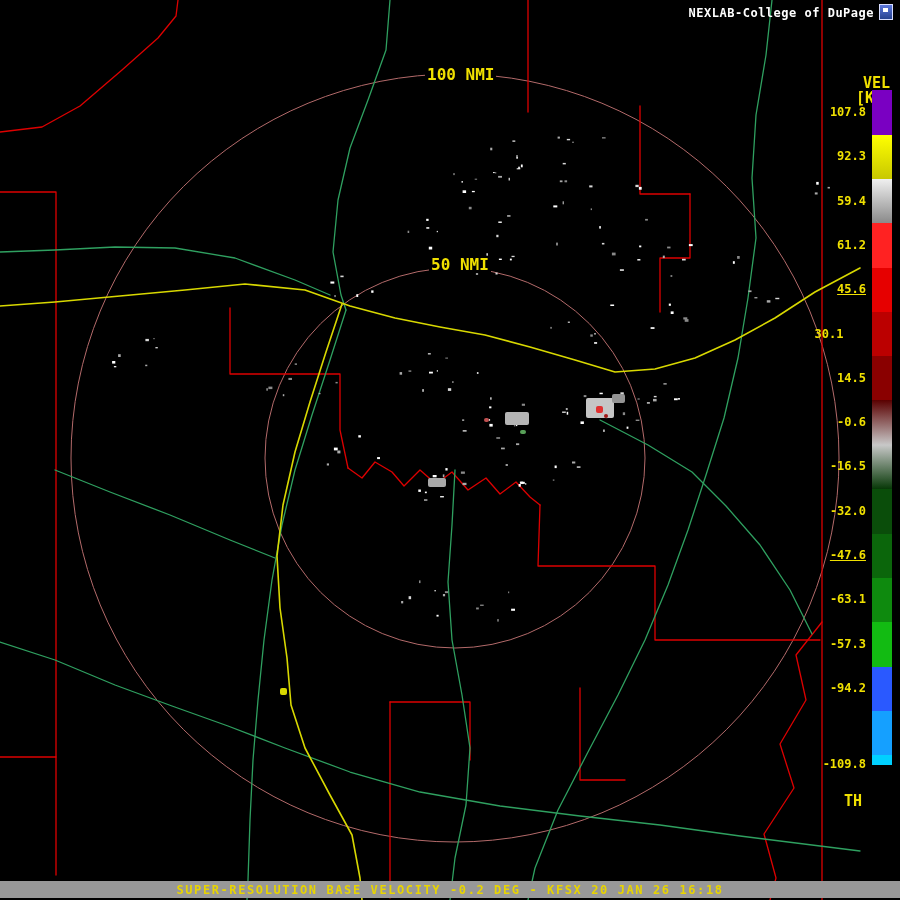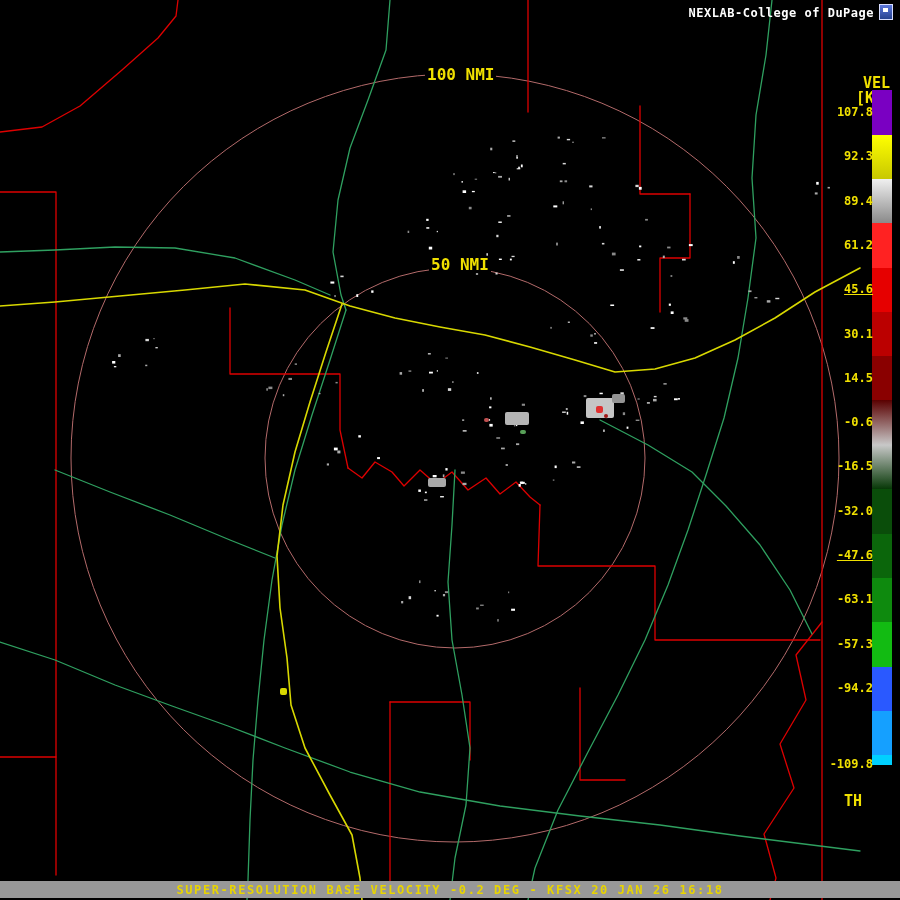--- a/index.html
+++ b/index.html
@@ -26,21 +26,21 @@
   }
   .cb-title{top:52px;right:10px;}
   .cb-units{top:67px;right:8px;}
   .cb-th{top:770px;right:38px;}
   .colorbar{
     position:absolute;top:90px;right:8px;width:20px;height:675px;
     display:flex;flex-direction:column;
   }
   .colorbar>div{width:100%;}
   .tick{
-    position:absolute;right:27px;width:74px;text-align:right;
+    position:absolute;right:34px;width:74px;text-align:right;
     color:#f0e000;font-size:12px;font-weight:bold;line-height:15px;
   }
   .statusbar{
     position:absolute;left:0;top:881px;width:900px;height:17px;background:#989898;
     display:flex;align-items:center;justify-content:center;
   }
   .statusbar span{
     color:#e8d400;font-size:12px;font-weight:bold;letter-spacing:1.6px;white-space:pre;
   }
 </style>
@@ -288,24 +288,24 @@
       <div style="height: 44px; background: rgb(14, 138, 14);"></div>
       <div style="height: 45px; background: rgb(18, 187, 18);"></div>
       <div style="height: 44px; background: rgb(42, 89, 255);"></div>
       <div style="height: 44px; background: rgb(21, 160, 255);"></div>
       <div style="height: 10px; background: rgb(0, 208, 255);"></div>
     </div>
 
   <div>
       <div class="tick" style="top: 105px;">107.8</div>
       <div class="tick" style="top: 149.3px;">92.3</div>
-      <div class="tick" style="top: 193.6px;">89.4</div>
+      <div class="tick" style="top: 193.6px;">59.4</div>
       <div class="tick" style="top: 237.9px;">61.2</div>
       <div class="tick" style="top: 282.2px; text-decoration: underline;">45.6</div>
-      <div class="tick" style="top: 326.5px;">30.1</div>
+      <div class="tick" style="top: 326.5px; text-align: center;">30.1</div>
       <div class="tick" style="top: 370.8px;">14.5</div>
       <div class="tick" style="top: 415.1px;">-0.6</div>
       <div class="tick" style="top: 459.4px;">-16.5</div>
       <div class="tick" style="top: 503.7px;">-32.0</div>
       <div class="tick" style="top: 548px; text-decoration: underline;">-47.6</div>
       <div class="tick" style="top: 592.3px;">-63.1</div>
       <div class="tick" style="top: 636.6px;">-57.3</div>
       <div class="tick" style="top: 680.9px;">-94.2</div>
       <div class="tick" style="top: 725.2px; margin-top: 32px;">-109.8</div>
     </div>

